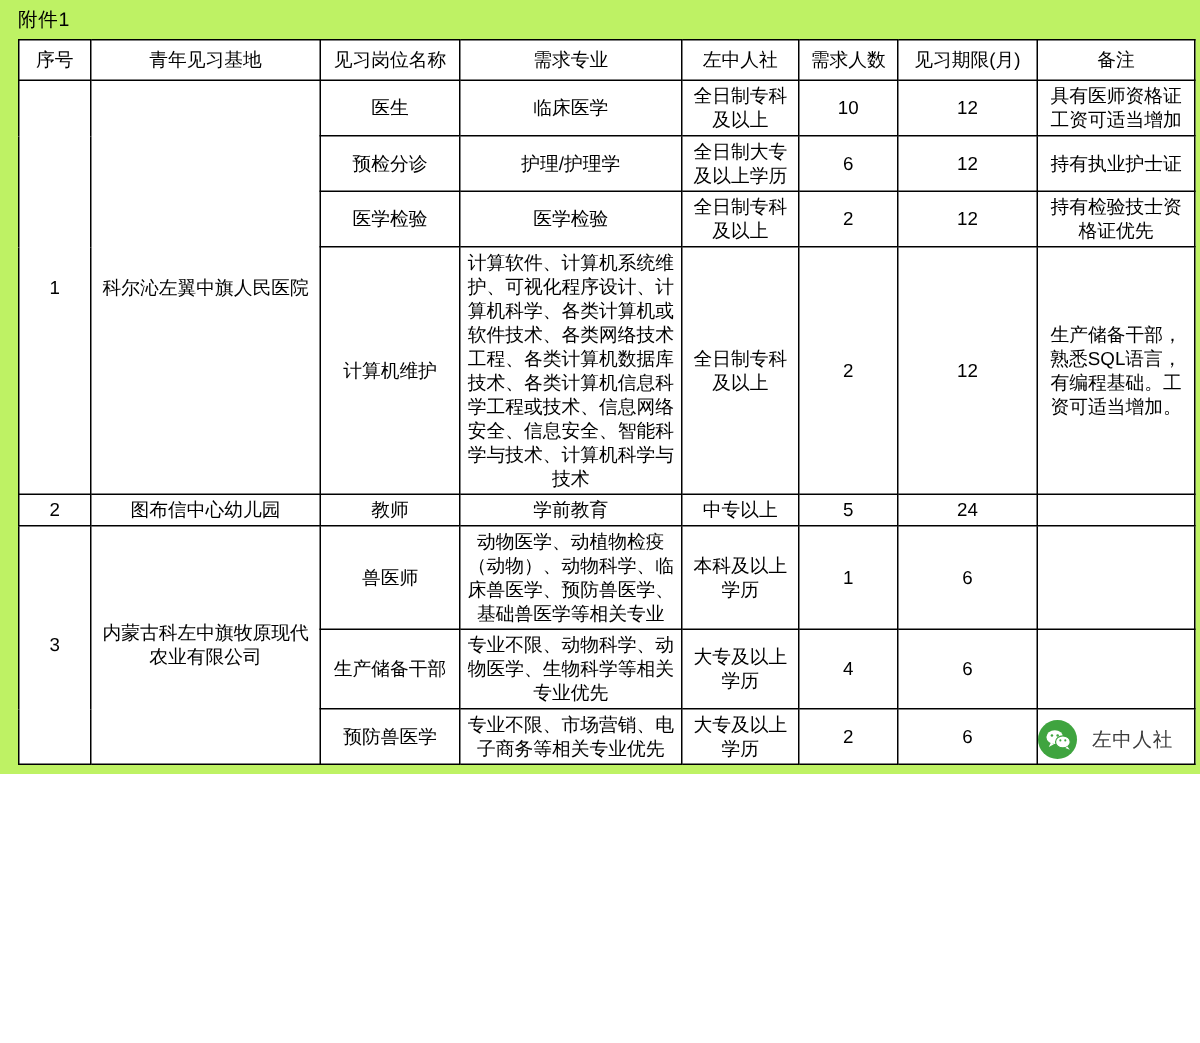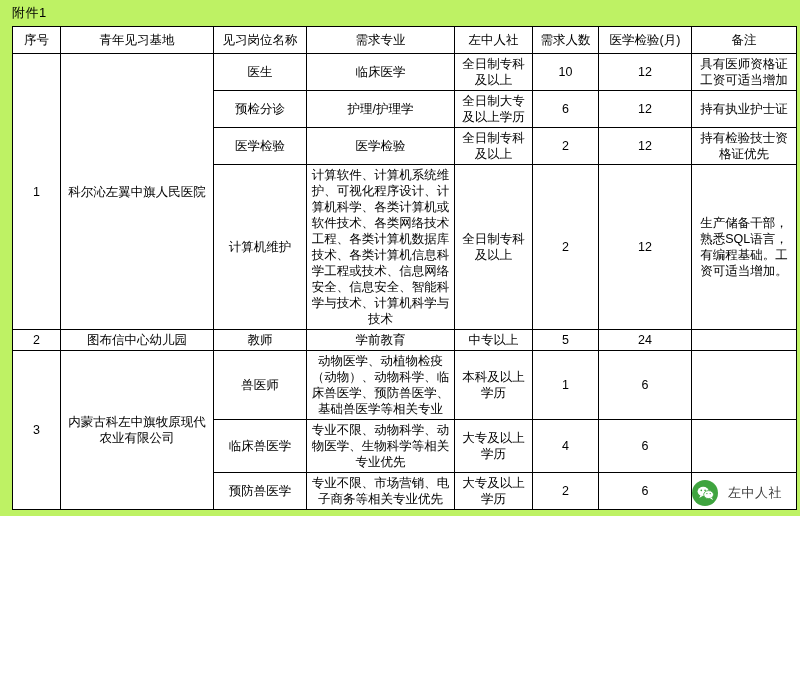--- a/index.html
+++ b/index.html
@@ -117,21 +117,21 @@
         <col class="c7">
     </colgroup>
     <thead>
       <tr>
         <th class="hdr">序号</th>
         <th class="hdr">青年见习基地</th>
         <th class="hdr">见习岗位名称</th>
         <th class="hdr">需求专业</th>
         <th class="hdr">左中人社</th>
         <th class="hdr">需求人数</th>
-        <th class="hdr">医学检验(月)</th>
+        <th class="hdr">见习期限(月)</th>
         <th class="hdr">备注</th>
       </tr>
     </thead>
     <tbody>
 
       <tr>
         <td rowspan="4">1</td>
         <td rowspan="4">科尔沁左翼中旗人民医院</td>
         <td>医生</td>
         <td>临床医学</td>
@@ -180,21 +180,21 @@
         <td rowspan="3">3</td>
         <td rowspan="3">内蒙古科左中旗牧原现代农业有限公司</td>
         <td>兽医师</td>
         <td class="wrap-left">动物医学、动植物检疫（动物）、动物科学、临床兽医学、预防兽医学、基础兽医学等相关专业</td>
         <td class="center-tight">本科及以上学历</td>
         <td>1</td>
         <td>6</td>
         <td></td>
       </tr>
       <tr>
-        <td>临床兽医学</td>
+        <td>生产储备干部</td>
         <td class="wrap-left">专业不限、动物科学、动物医学、生物科学等相关专业优先</td>
         <td class="center-tight">大专及以上学历</td>
         <td>4</td>
         <td>6</td>
         <td></td>
       </tr>
       <tr>
         <td>预防兽医学</td>
         <td class="wrap-left">专业不限、市场营销、电子商务等相关专业优先</td>
         <td class="center-tight">大专及以上学历</td>

